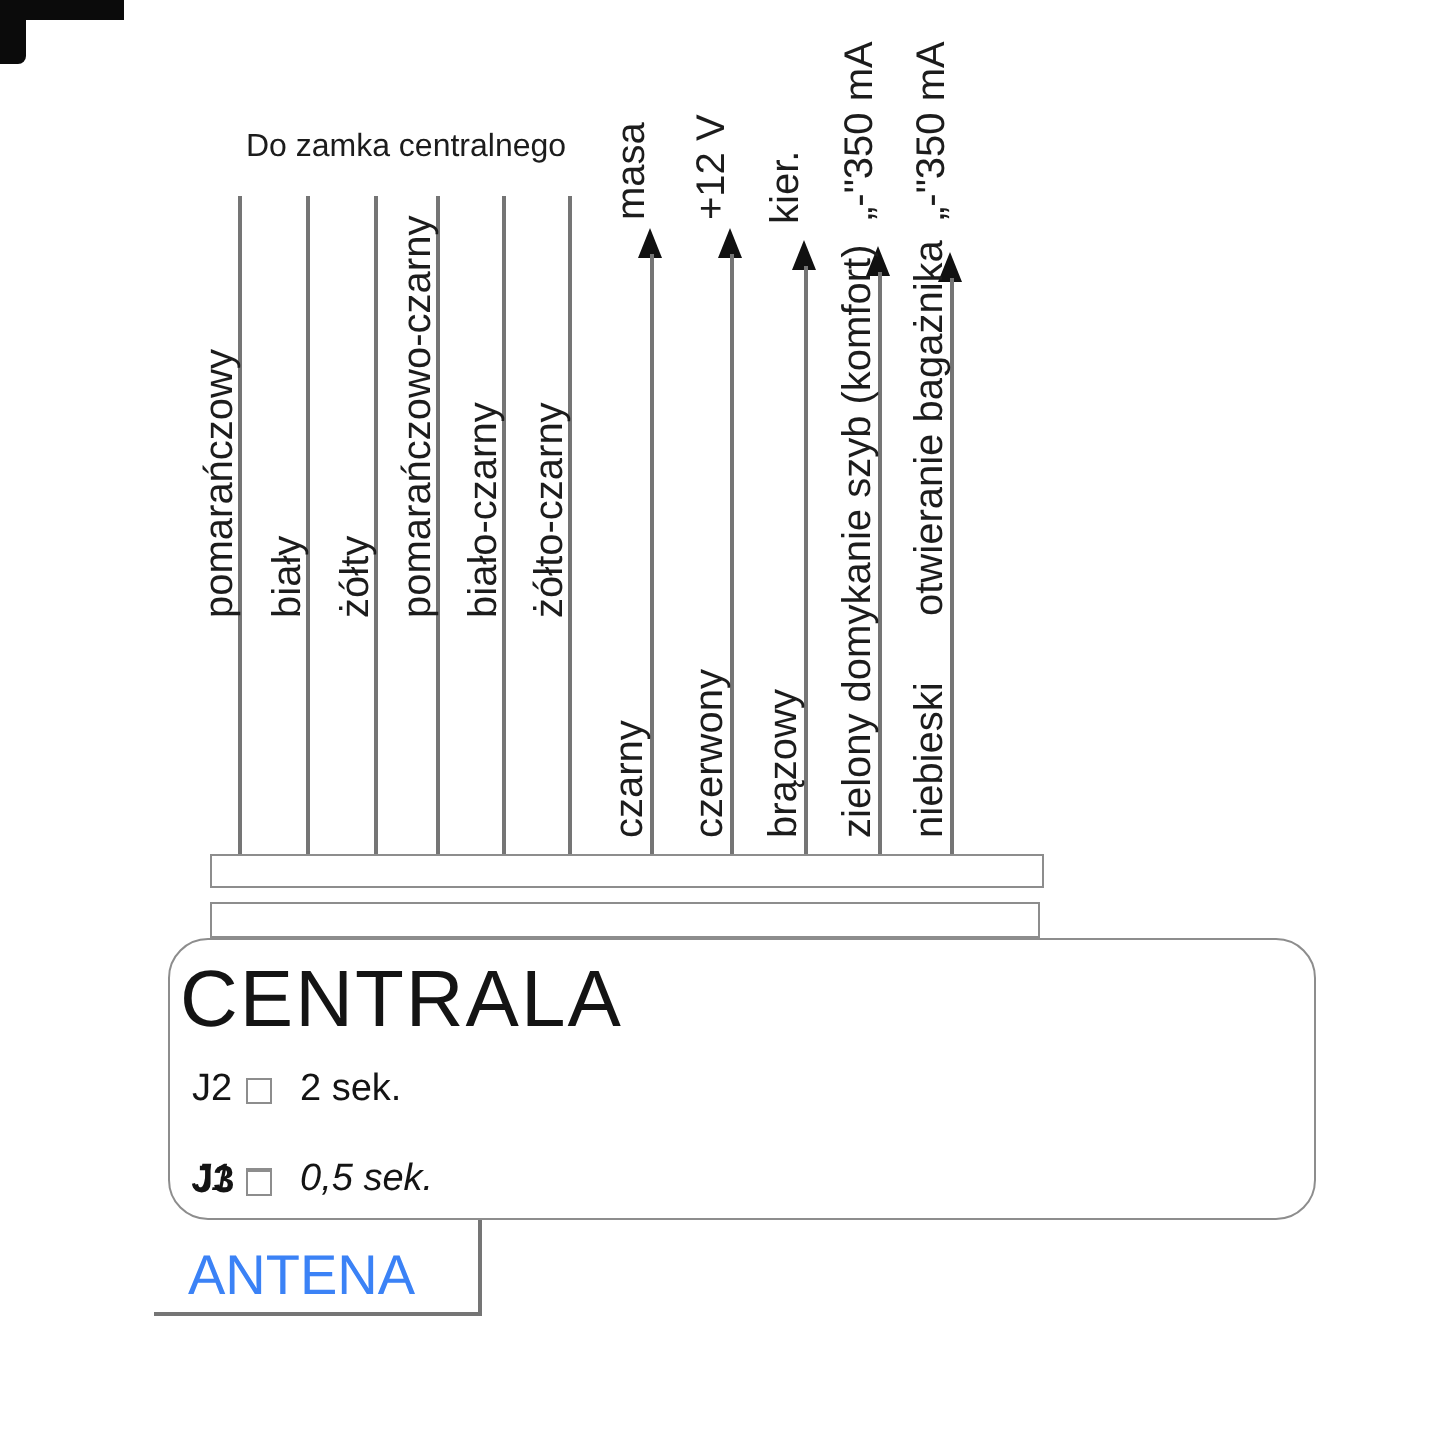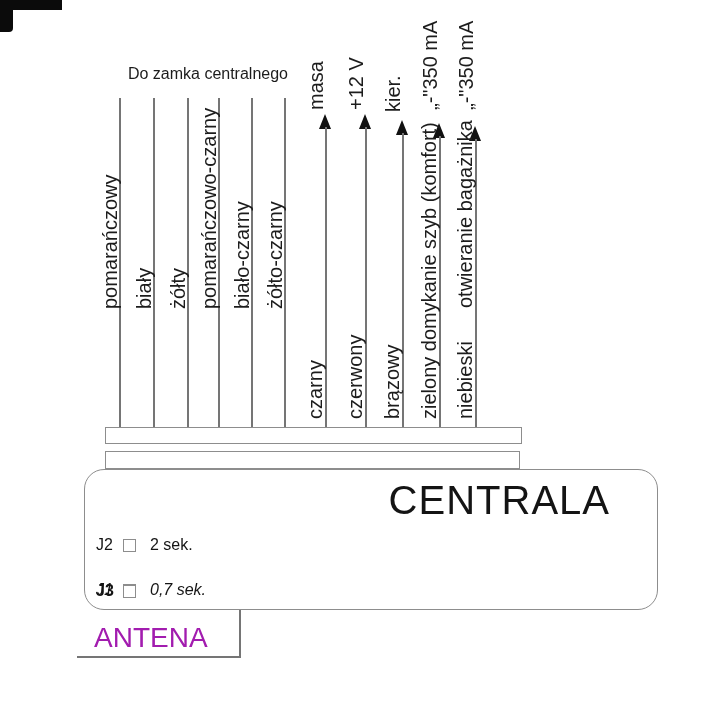--- a/index.html
+++ b/index.html
@@ -28,52 +28,52 @@
   }
   .arrow{
     position:absolute;
     width:0;height:0;
     border-left:6px solid transparent;
     border-right:6px solid transparent;
     border-bottom:15px solid var(--arrow,#111);
   }
   .group-header{
     position:absolute;left:118px;top:65px;width:170px;
-    text-align:right;font-size:16px;color:var(--text,#1c1c1c);
+    text-align:center;font-size:16px;color:var(--text,#1c1c1c);
   }
   
   .bar{position:absolute;background:#fff;border:1.5px solid var(--outline,#8d8d8d);box-sizing:border-box;}
   .bar-outer{left:105px;top:427px;width:417px;height:17px;}
   .bar-inner{left:105px;top:451px;width:415px;height:18px;}
   
   .unit-box{
     position:absolute;left:84px;top:469px;width:574px;height:141px;
     border:1.5px solid var(--outline,#8d8d8d);border-radius:20px;
     background:#fff;box-sizing:border-box;
   }
   .unit-title{
     position:absolute;left:90px;top:477px;width:520px;
-    text-align:right;font-size:40px;line-height:47px;
+    text-align:left;font-size:40px;line-height:47px;
     letter-spacing:1px;color:#141414;
   }
   .jrow{
     position:absolute;left:96px;height:20px;
     display:flex;align-items:center;
-    font-size:16px;color:#141414;
+    font-size:19px;color:#141414;
   }
   .jid{width:27px;}
   .jsq{
     width:11px;height:11px;
     border:1.5px solid var(--outline,#8d8d8d);
     background:#fff;margin-right:14px;flex:0 0 auto;
   }
   
   .ant-vline{position:absolute;left:239px;top:610px;width:1.5px;height:47px;background:var(--wire-line,#757575);}
   .ant-hline{position:absolute;left:77px;top:656px;width:164px;height:1.5px;background:var(--wire-line,#757575);}
-  .ant-label{position:absolute;left:94px;top:622px;font-size:28px;color:#a21caf;}
+  .ant-label{position:absolute;left:94px;top:622px;font-size:28px;color:#3b82f6;}
 </style>
 </head>
 <body>
 
 <div class="canvas">
 
   <div class="corner-top"></div>
   <div class="corner-left"></div>
 
   <div class="group-header">Do zamka centralnego</div>
@@ -131,21 +131,21 @@
   </div>
 
   <div class="jrow" style="top:535px;">
     <span class="jid">J2</span>
     <span class="jsq"></span>
     <span>2 sek.</span>
   </div>
   <div class="jrow" style="top:580px;font-style:italic;">
     <span class="jid">J1</span>
     <span class="jsq"></span>
-    <span>0,7 sek.</span>
+    <span>0,5 sek.</span>
   </div>
   <div class="jrow" style="top:581px;font-weight:bold;">
     <span class="jid">J3</span>
     <span class="jsq"></span>
   </div>
 
   <div class="ant-vline"></div>
   <div class="ant-hline"></div>
   <div class="ant-label">ANTENA</div>
 

